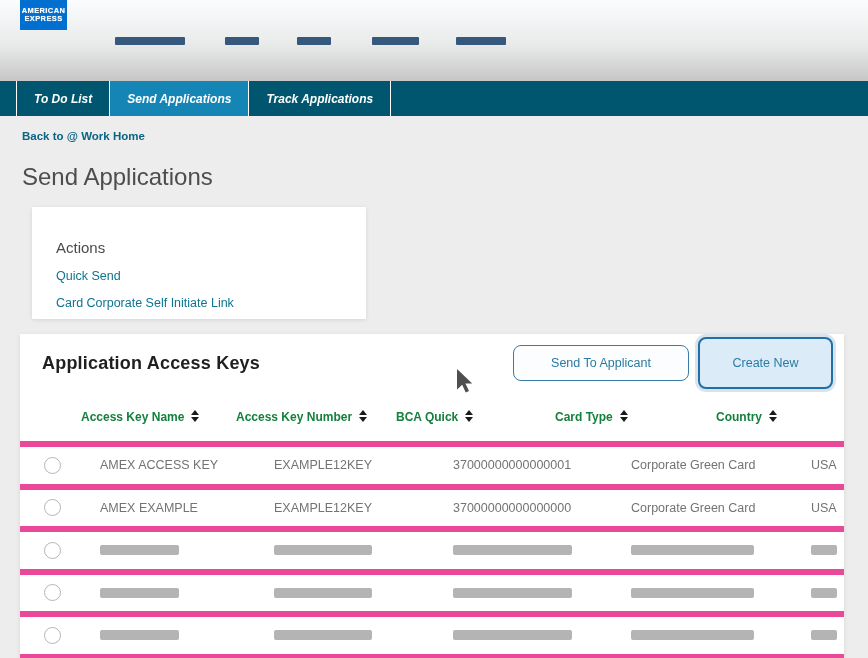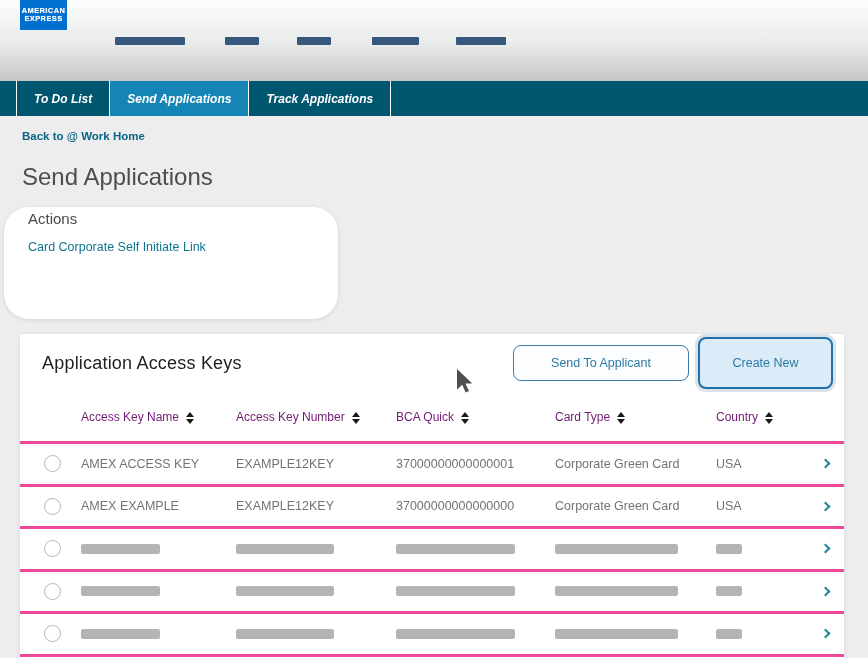--- a/index.html
+++ b/index.html
@@ -23,49 +23,49 @@
     cursor:pointer; white-space:nowrap;font-style:italic; }
   .tab:last-child { border-right:1px solid #fff; }
   .tab.active { background:#1585b5; }
 
   
   .content { position:relative; padding-top:10px; }
   .breadcrumb { margin-left:22px; font-size:11.5px; font-weight:700; color:#0a6483;
     cursor:pointer; display:inline-block; }
   h1.page-title { margin:19px 0 0 22px; font-size:24px; font-weight:400; color:#4d4d4d; }
 
-  .actions-card { margin:16px 0 0 4px; width:334px; height:112px; background:#fff;
-    box-shadow:0 1px 4px rgba(0,0,0,.10); padding:3px 0 0 24px;border-radius:25px; }
+  .actions-card { margin:16px 0 0 32px; width:334px; height:112px; background:#fff;
+    box-shadow:0 1px 4px rgba(0,0,0,.10); padding:32px 0 0 24px; }
   .actions-title { font-size:15px; color:#4a4a4a; }
   .action-link { display:block; margin-top:13px; font-size:12.5px; color:#0e7490; cursor:pointer; }
 
   
   .table-card { margin:15px 0 0 20px; width:824px; height:400px; background:#fff;
     box-shadow:0 1px 4px rgba(0,0,0,.10); }
   .card-head { height:58px; display:flex; align-items:center; padding:0 6px 0 22px; }
-  .card-title { font-size:18px; font-weight:400; color:#1f1f1f; letter-spacing:.2px; }
+  .card-title { font-size:18px; font-weight:700; color:#1f1f1f; letter-spacing:.2px; }
   .btn { font-family:inherit; font-size:12.5px; color:#2a7ba3; border-radius:8px;
     cursor:pointer; }
   .btn-secondary { margin-left:auto; width:176px; height:36px; background:#fcfdfe;
     border:1px solid #3a7ca6; }
   .btn-primary { margin-left:9px; margin-right:5px; width:135px; height:52px;
     background:#dcebf8; border:2.5px solid #2070a8; box-shadow:0 0 0 3px #dbe3ea; }
 
   .tr { display:grid; grid-template-columns:61px 155px 160px 159px 161px 88px 1fr;
     align-items:center; }
   .thead { height:49px; }
-  .th { display:flex; align-items:flex-end; font-size:12px; font-weight:400; color:#701a75; }
+  .th { display:flex; align-items:flex-start; font-size:12px; font-weight:700; color:#15803d; }
   .sort { display:inline-flex; flex-direction:column; gap:2px; margin-left:7px; cursor:pointer; }
   .sort .up { width:0; height:0; border-left:4px solid transparent;
     border-right:4px solid transparent; border-bottom:5px solid #1a1a1a; }
   .sort .down { width:0; height:0; border-left:4px solid transparent;
     border-right:4px solid transparent; border-top:5px solid #1a1a1a; }
 
-  .row { height:42.5px; border-top:3px solid #ec4899; font-size:12.5px; color:#737373;
-    cursor:pointer; }
+  .row { height:42.5px; border-top:6px solid #ec4899; font-size:12.5px; color:#737373;
+    cursor:pointer;gap:19px; }
   .radio-cell { display:flex; justify-content:flex-start; padding-left:24px; }
   .radio { width:17px; height:17px; border:1.5px solid #b5b5b5; border-radius:50%;
     background:#fff; cursor:pointer; }
   .chev-cell { display:flex; justify-content:flex-end; padding-right:15px; }
   .chev { width:7px; height:7px; border-top:2.5px solid #1e8799;
     border-right:2.5px solid #1e8799; transform:rotate(45deg); cursor:pointer; }
   .skel { height:10px; background:#b4b4b4; border-radius:2px; }
 
   
   .cursor { position:absolute; left:455px; top:252px; pointer-events:none; }
@@ -93,20 +93,21 @@
 
 <div class="content">
 
   <a class="breadcrumb">Back to @ Work Home</a>
 
   <h1 class="page-title">Send Applications</h1>
 
   
   <div class="actions-card">
     <div class="actions-title">Actions</div>
+    <a class="action-link">Quick Send</a>
     <a class="action-link">Card Corporate Self Initiate Link</a>
   </div>
 
   
   <svg class="cursor" width="20" height="28" viewBox="0 0 20 28">
     <path d="M2,1 L2,21.5 L7.2,16.8 L10.7,24.6 L14,23.1 L10.4,15.4 L17.2,15.4 Z" fill="#4f4f4f"></path>
   </svg>
 
   
   <div class="table-card">

